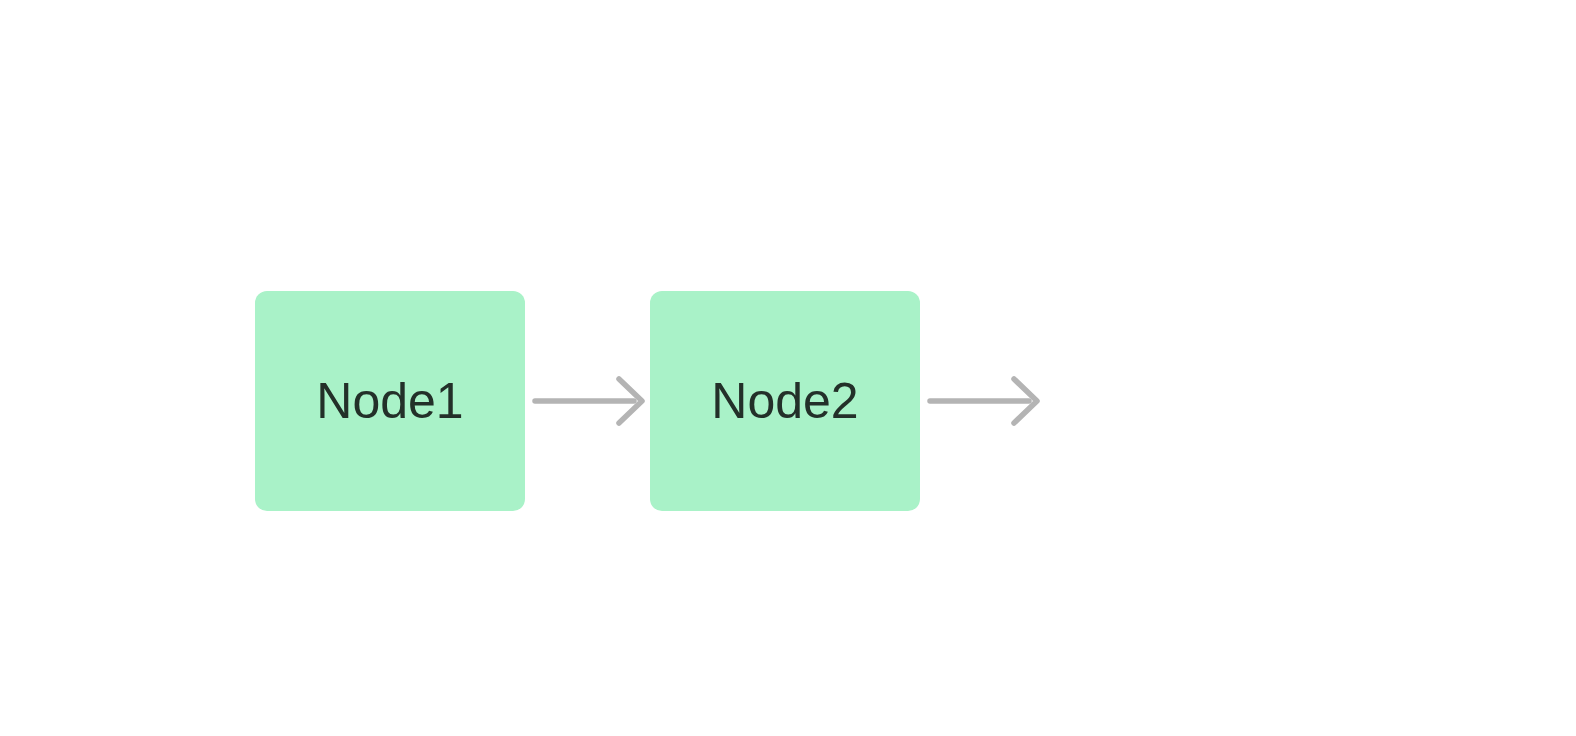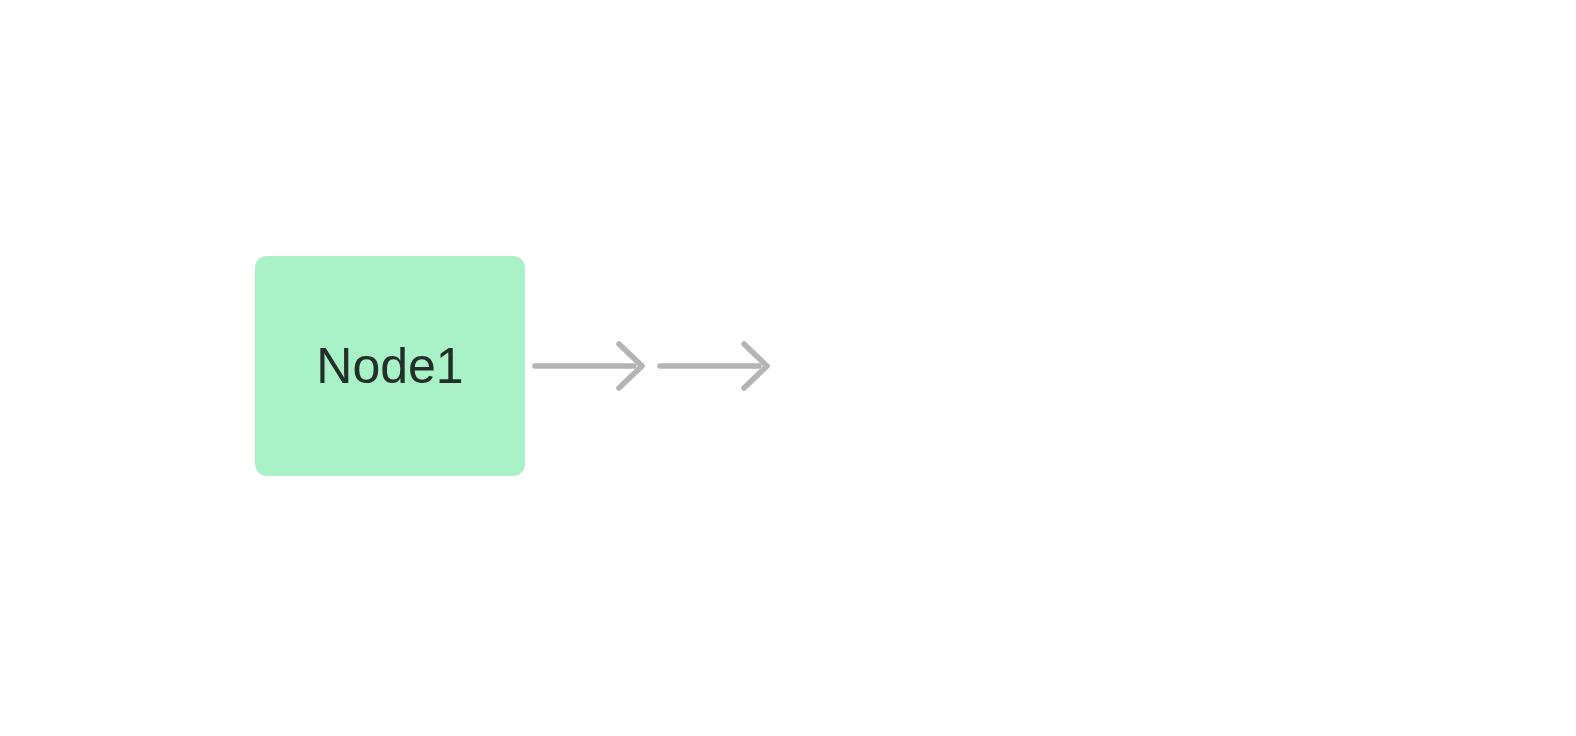--- a/index.html
+++ b/index.html
@@ -9,20 +9,21 @@
     width: 1576px;
     height: 736px;
     overflow: hidden;
     font-family: "Liberation Sans", "DejaVu Sans", sans-serif;
   }
   .canvas {
     position: relative;
     width: 1576px;
     height: 612px;
     background: #ffffff;
+    margin-top: 35px;
   }
   .flow-row {
     position: absolute;
     left: 255px;
     top: 256px;
     display: flex;
     align-items: center;
   }
   .node {
     width: 270px;
@@ -72,20 +73,23 @@
       <span class="node-label">Node1</span>
     </div>
 
     <div class="edge">
       <svg class="arrow-svg" width="114" height="52" viewBox="0 0 114 52" aria-hidden="true">
         <line x1="4" y1="26" x2="103" y2="26" stroke="#b4b4b4"></line>
         <path d="M 88 4 L 111 26 L 88 48" stroke="#b4b4b4"></path>
       </svg>
     </div>
 
+    <div class="node">
+      <span class="node-label">Node2</span>
+    </div>
 
     <div class="edge">
       <svg class="arrow-svg" width="114" height="52" viewBox="0 0 114 52" aria-hidden="true">
         <line x1="4" y1="26" x2="103" y2="26" stroke="#b4b4b4"></line>
         <path d="M 88 4 L 111 26 L 88 48" stroke="#b4b4b4"></path>
       </svg>
     </div>
 
 
   </div>

